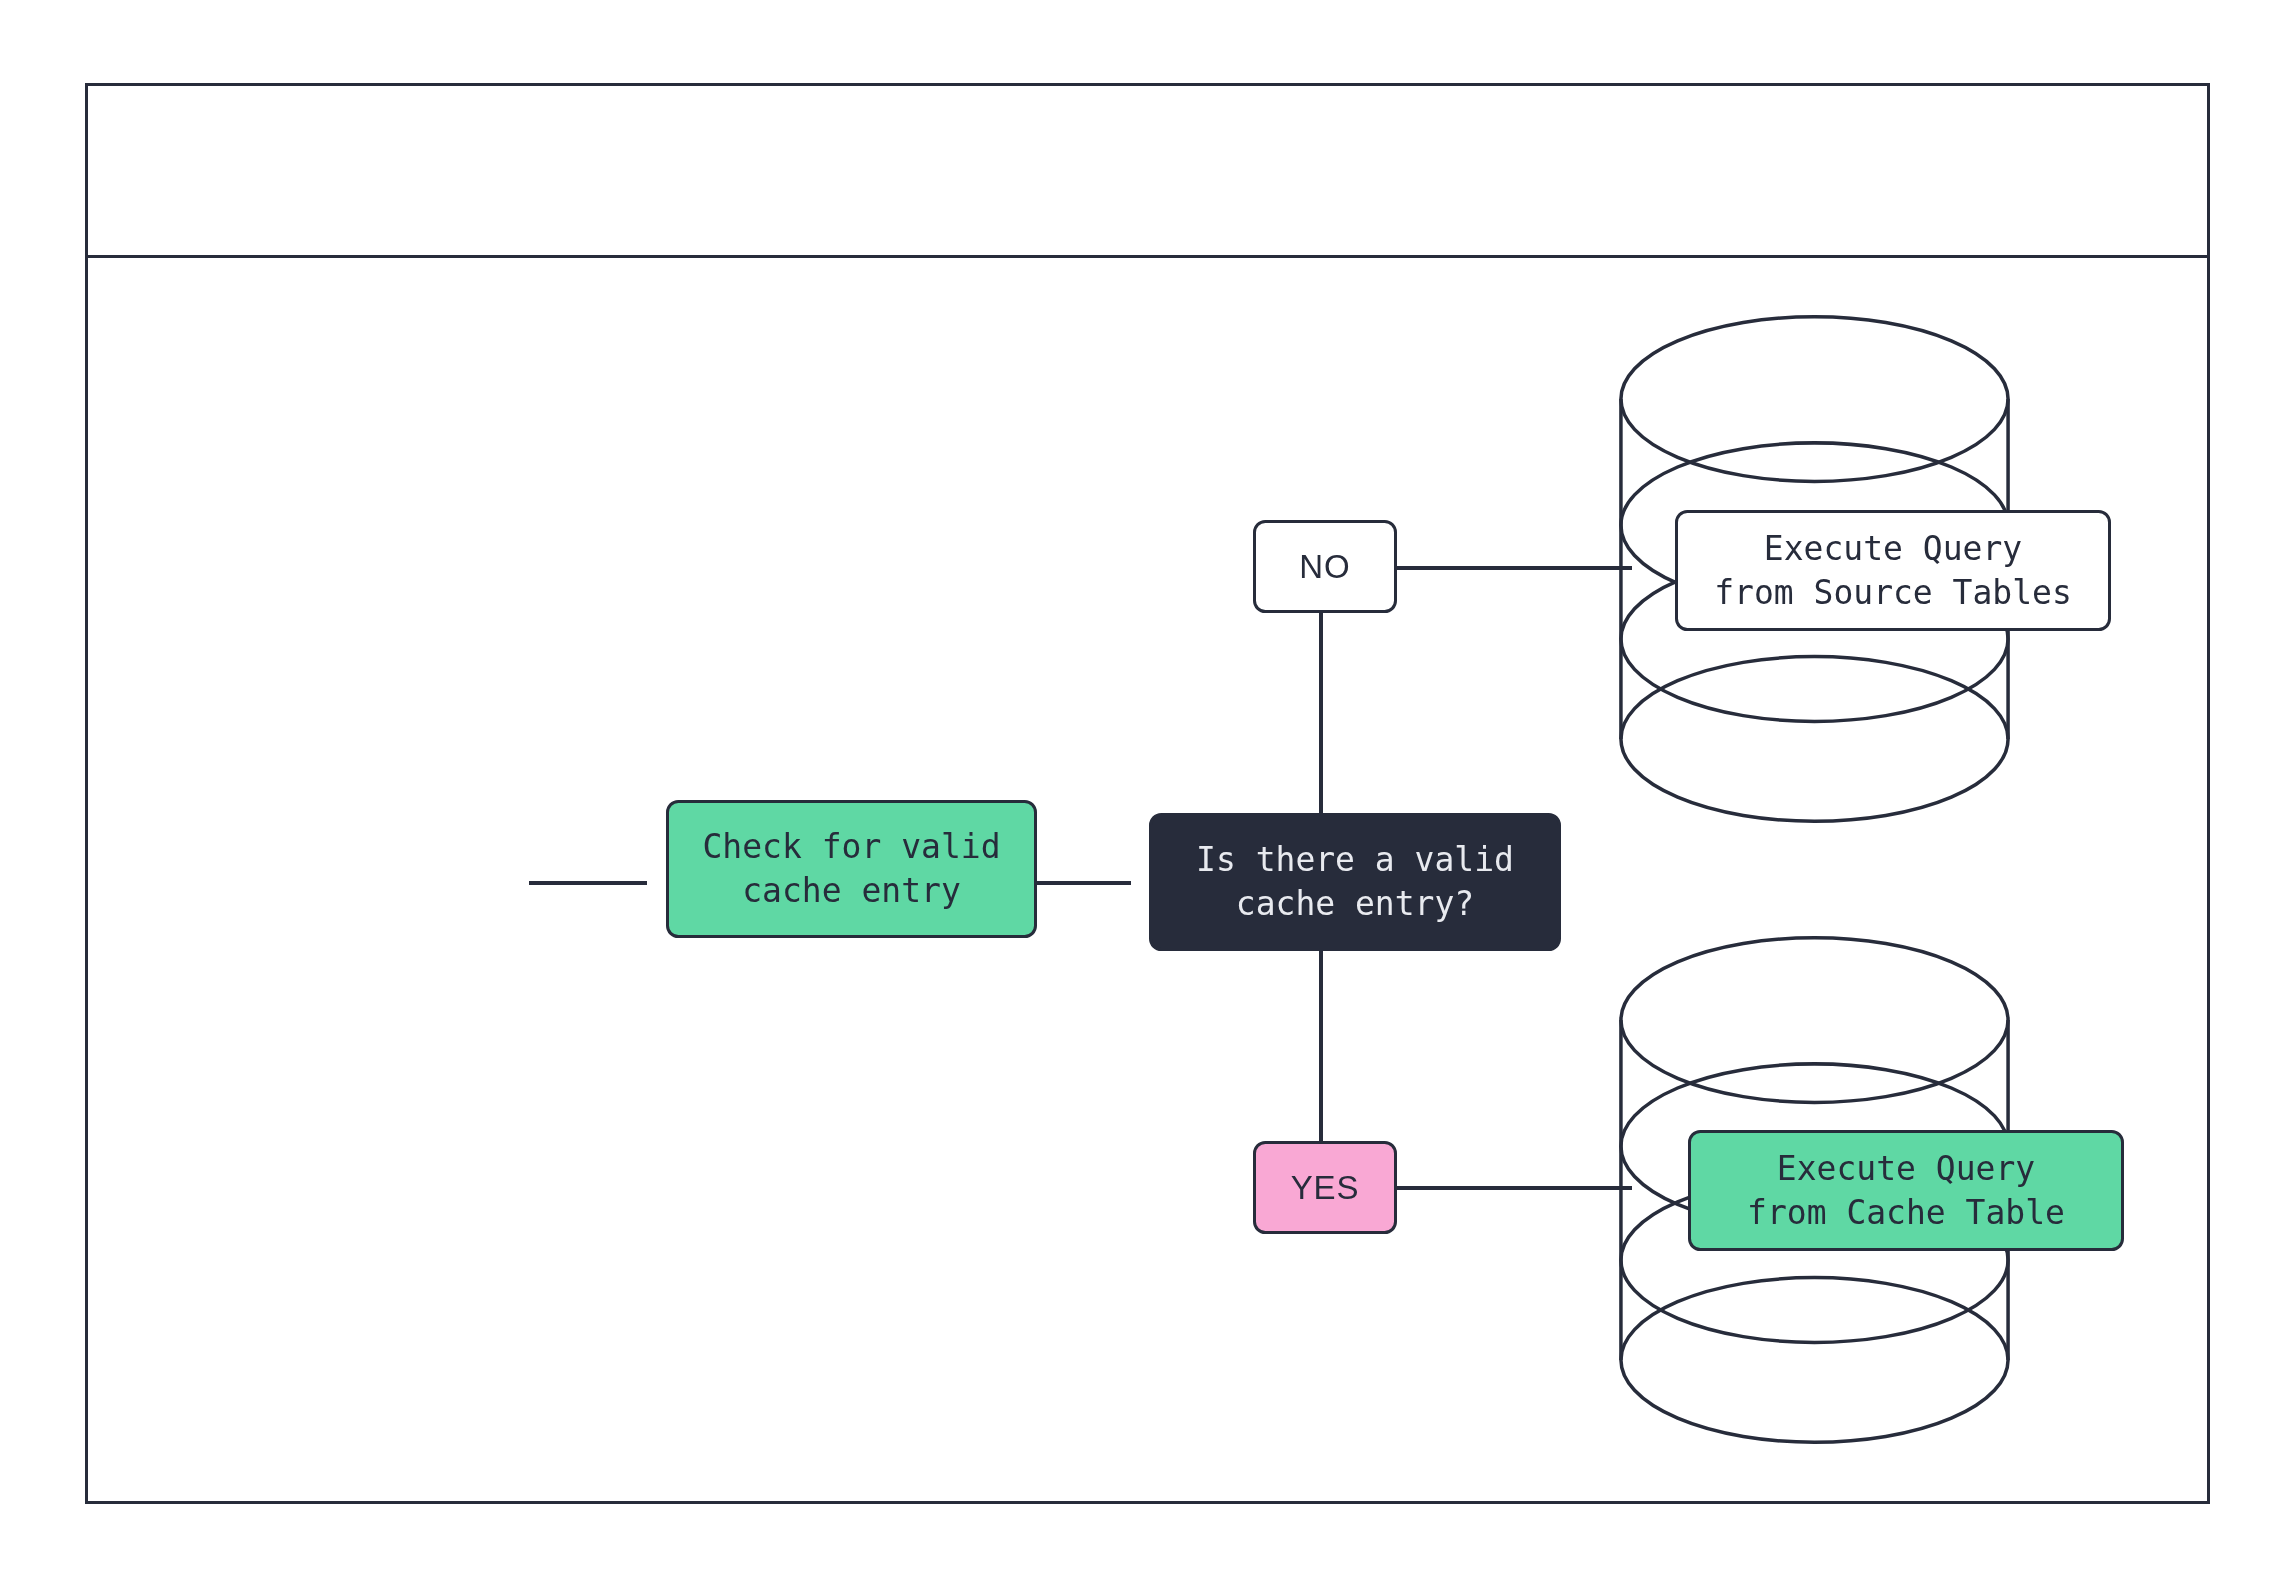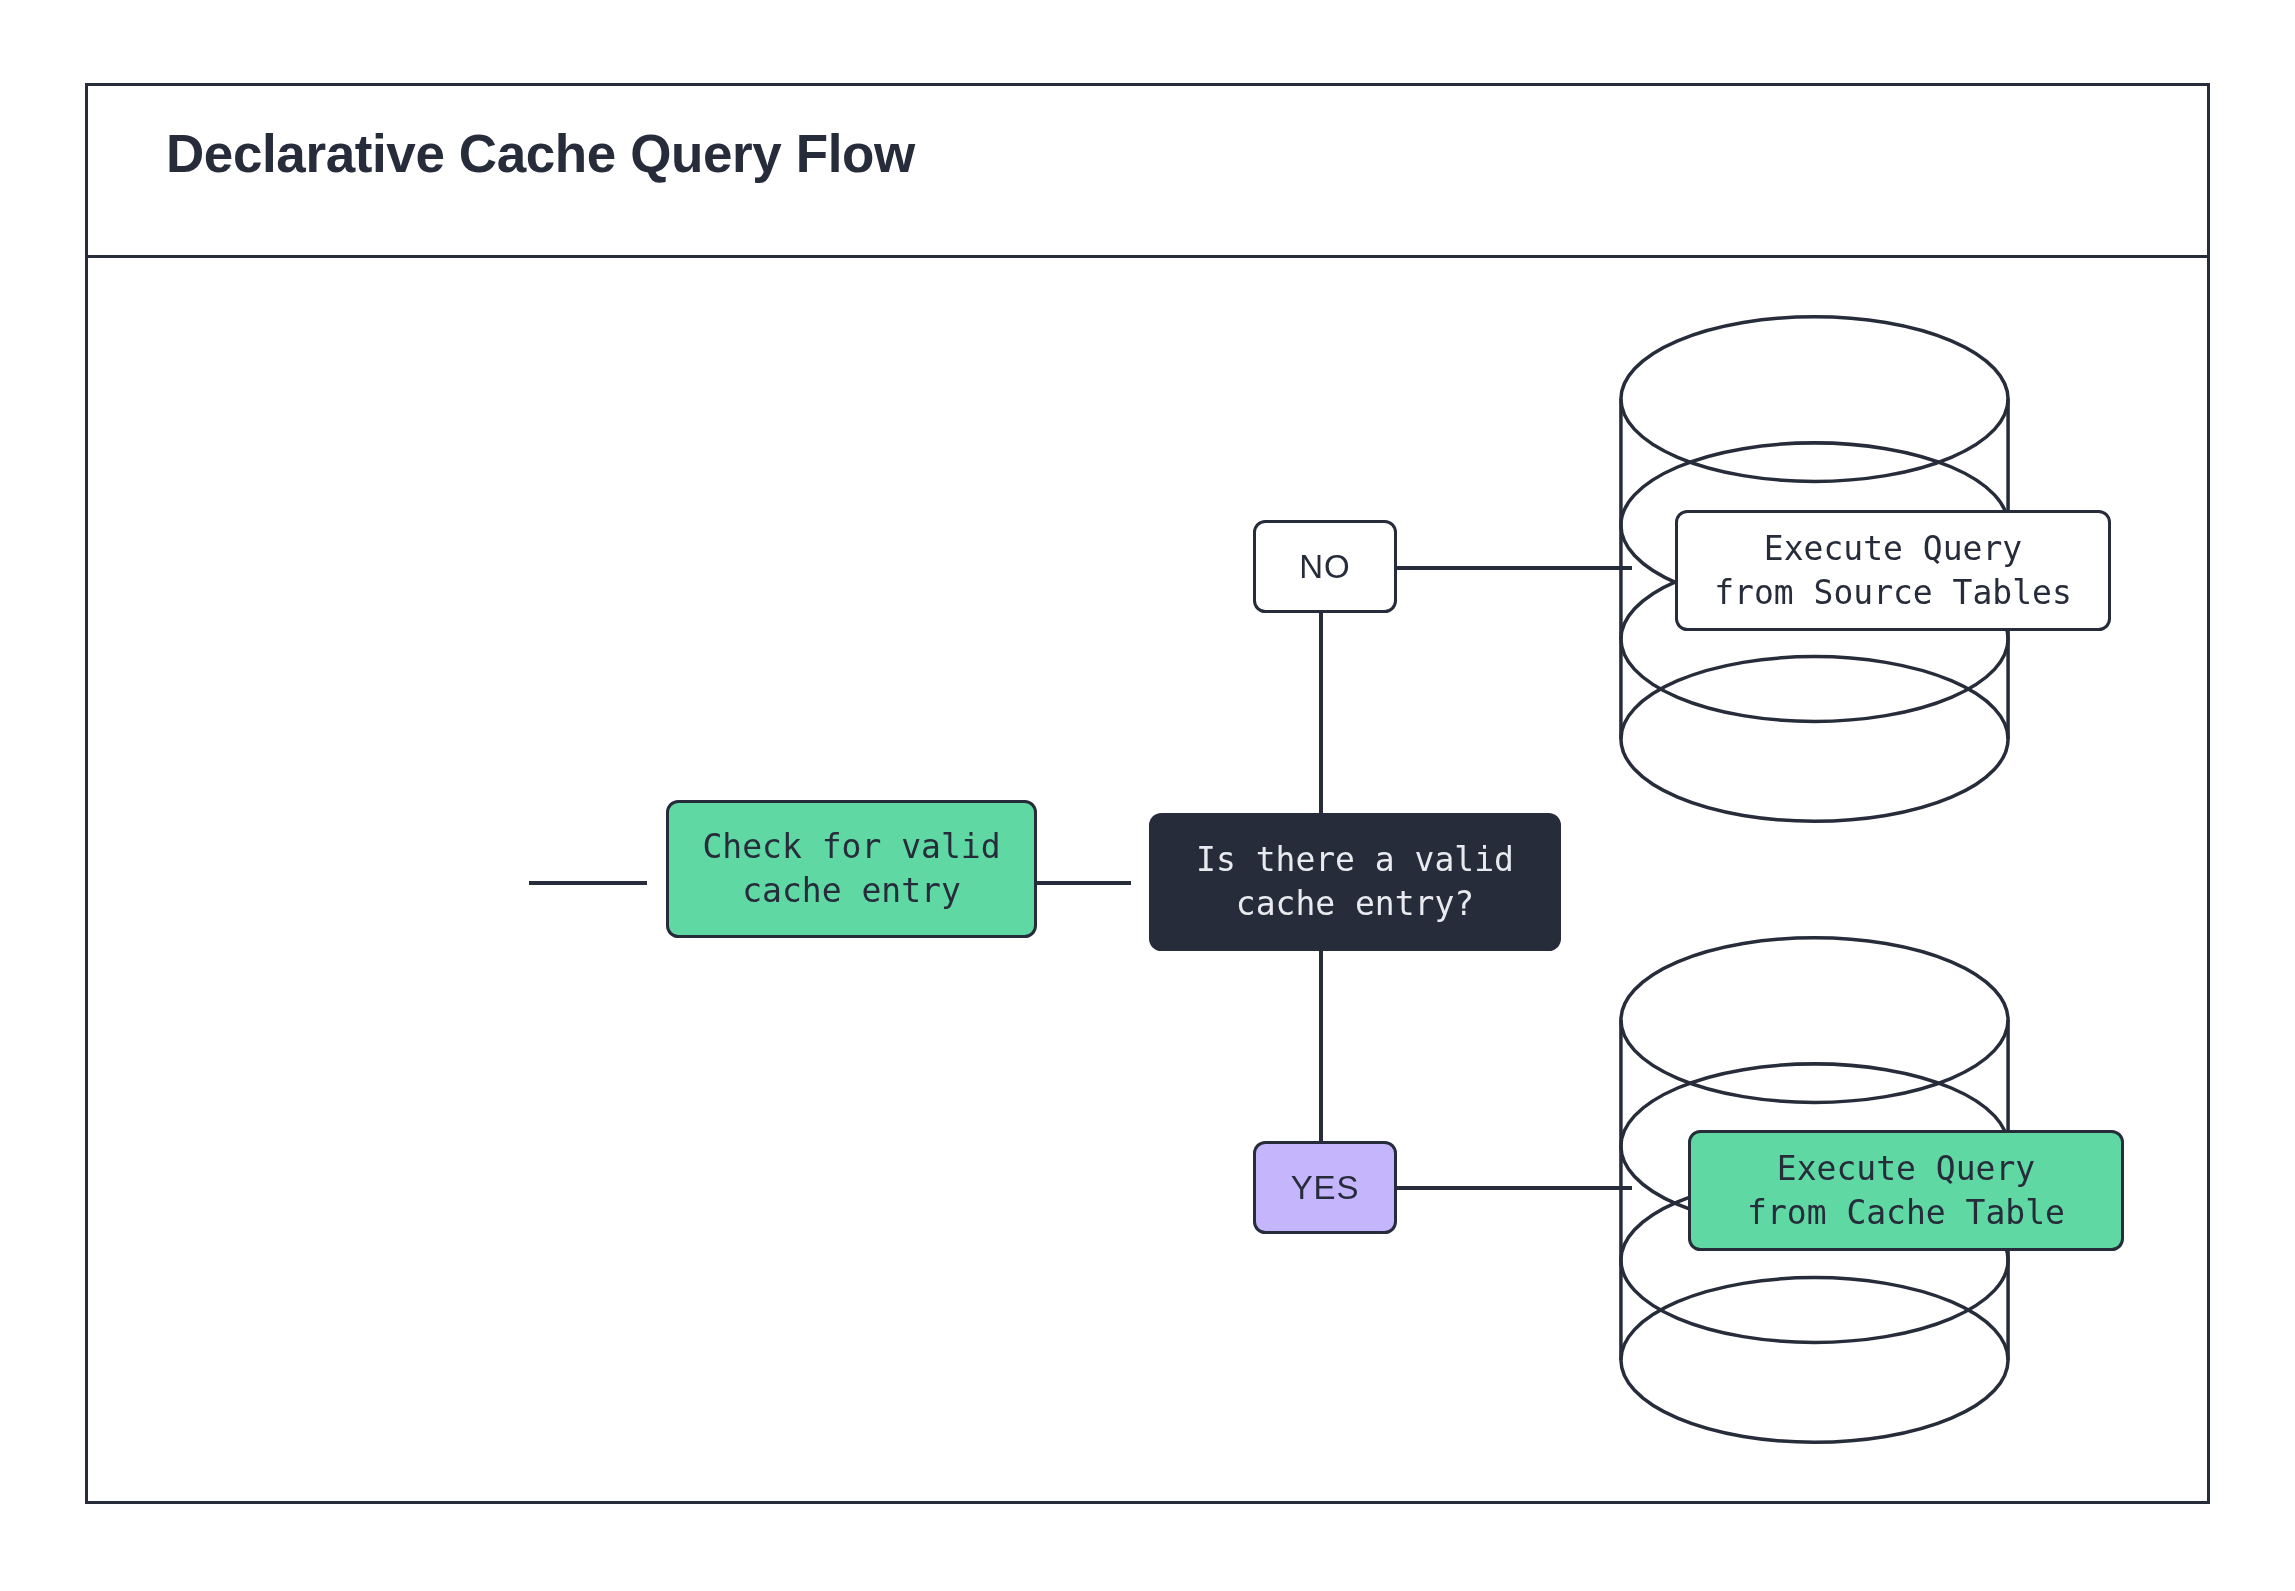--- a/index.html
+++ b/index.html
@@ -105,21 +105,21 @@
     font-family: "Liberation Sans", sans-serif;
     font-size: 33px;
     letter-spacing: 0.9px;
   }
   .label-white {
     background: #ffffff;
     border: 3.5px solid #272c3b;
     color: #272c3b;
   }
   .label-green {
-    background: #c4b5fd;
+    background: #f9a8d4;
     border: 3.5px solid #272c3b;
     color: #272c3b;
   }
 
   
   .cylinder {
     position: absolute;
   }
   .cylinder svg {
     display: block;
@@ -136,21 +136,20 @@
     z-index: 5;
   }
 </style>
 </head>
 <body>
 
 <div id="stage">
 
   <div class="frame"></div>
   <div class="frame-titlebar"></div>
-  <div class="frame-title">Declarative Cache Query Flow</div>
 
   <div class="edge" style="left:529px; top:881px; width:118px; height:3.5px;"></div>
 
   <div class="edge" style="left:1013px; top:881px; width:118px; height:3.5px;"></div>
 
   <div class="edge" style="left:1319px; top:612px; width:3.5px; height:205px;"></div>
 
   <div class="edge" style="left:1394px; top:566px; width:238px; height:3.5px;"></div>
 
   <div class="edge" style="left:1319px; top:943px; width:3.5px; height:205px;"></div>

